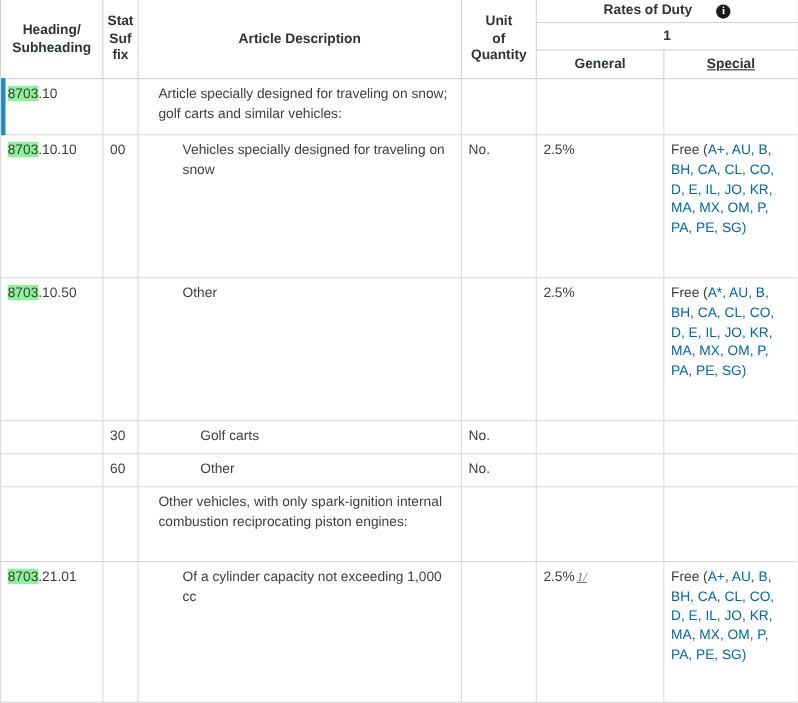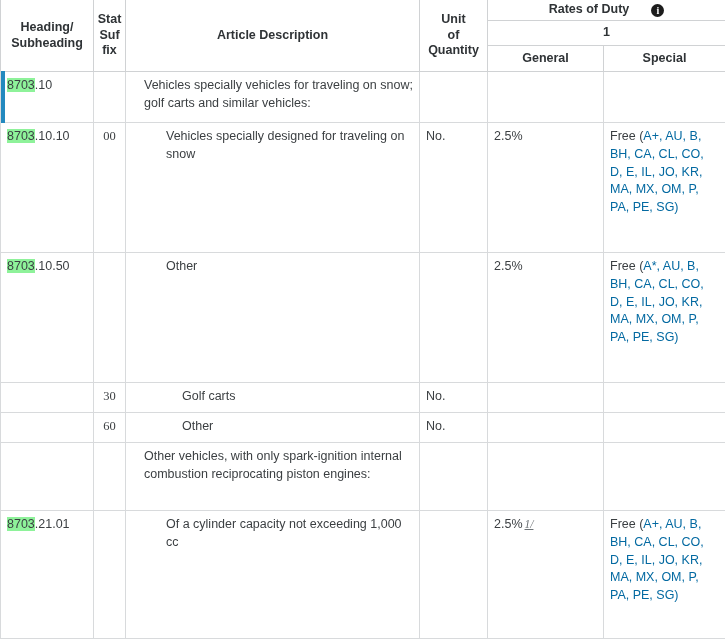--- a/index.html
+++ b/index.html
@@ -42,21 +42,21 @@
     background: #ffffff;
     line-height: 1.26;
   }
   th.th-heading, th.th-stat, th.th-desc, th.th-unit { height: 63px; }
   th.th-rates   { height: 18px; }
   th.th-colnum  { height: 22px; font-weight: normal; }
   th.th-sub     { height: 23px; }
   th.th-desc    { font-size: 13px; margin-top: 38px; }
 
   th.th-heading { border-left: none; }
-  th.th-special { border-right: none; }
+  th.th-special { border-right: none; text-decoration: underline; }
   th.th-rates   { border-right: none; }
 
   .rates-wrap {
     display: flex;
     align-items: center;
     justify-content: center;
     gap: 22px;
   }
   .info-icon {
     display: inline-block;
@@ -90,23 +90,22 @@
 
   tr.shaded td { background: #eeeeee; }
   tr.plain  td { background: #ffffff; }
 
   td.heading-cell {
     white-space: nowrap;
     position: relative;
   }
   td.stat-cell {
     color: #4a8fd0;
-    text-align: center;
+    text-align: left;
     padding-left: 6px;
-    font-family: Liberation Serif, serif;
   }
   td.general-cell, td.unit-cell { text-align: left; }
   td.special-cell { padding-right: 4px; }
 
   .accent-bar {
     position: absolute;
     left: 0;
     top: -1px;
     bottom: -1px;
     width: 4px;
@@ -181,21 +180,21 @@
       <th class="th-sub">General</th>
       <th class="th-sub th-special">Special</th>
     </tr>
   </thead>
 
   <tbody id="tbody">
       <tr class="shaded" style="height: 51px;">
         <td class="c1 heading-cell"><span class="accent-bar"></span><mark class="hl">8703</mark><span>.10</span></td>
         <td class="stat-cell"></td>
         <td>
-          <span class="desc ind0">Vehicles specially vehicles for traveling on snow; golf carts and similar vehicles:</span>
+          <span class="desc ind0">Article specially designed for traveling on snow; golf carts and similar vehicles:</span>
         </td>
         <td class="unit-cell"></td>
         <td class="general-cell"></td>
         <td class="c6 special-cell"></td>
       </tr>
       <tr class="plain" style="height: 130px;">
         <td class="c1 heading-cell"><mark class="hl">8703</mark><span>.10.10</span></td>
         <td class="stat-cell">00</td>
         <td>
           <span class="desc ind1">Vehicles specially designed for traveling on snow</span>

